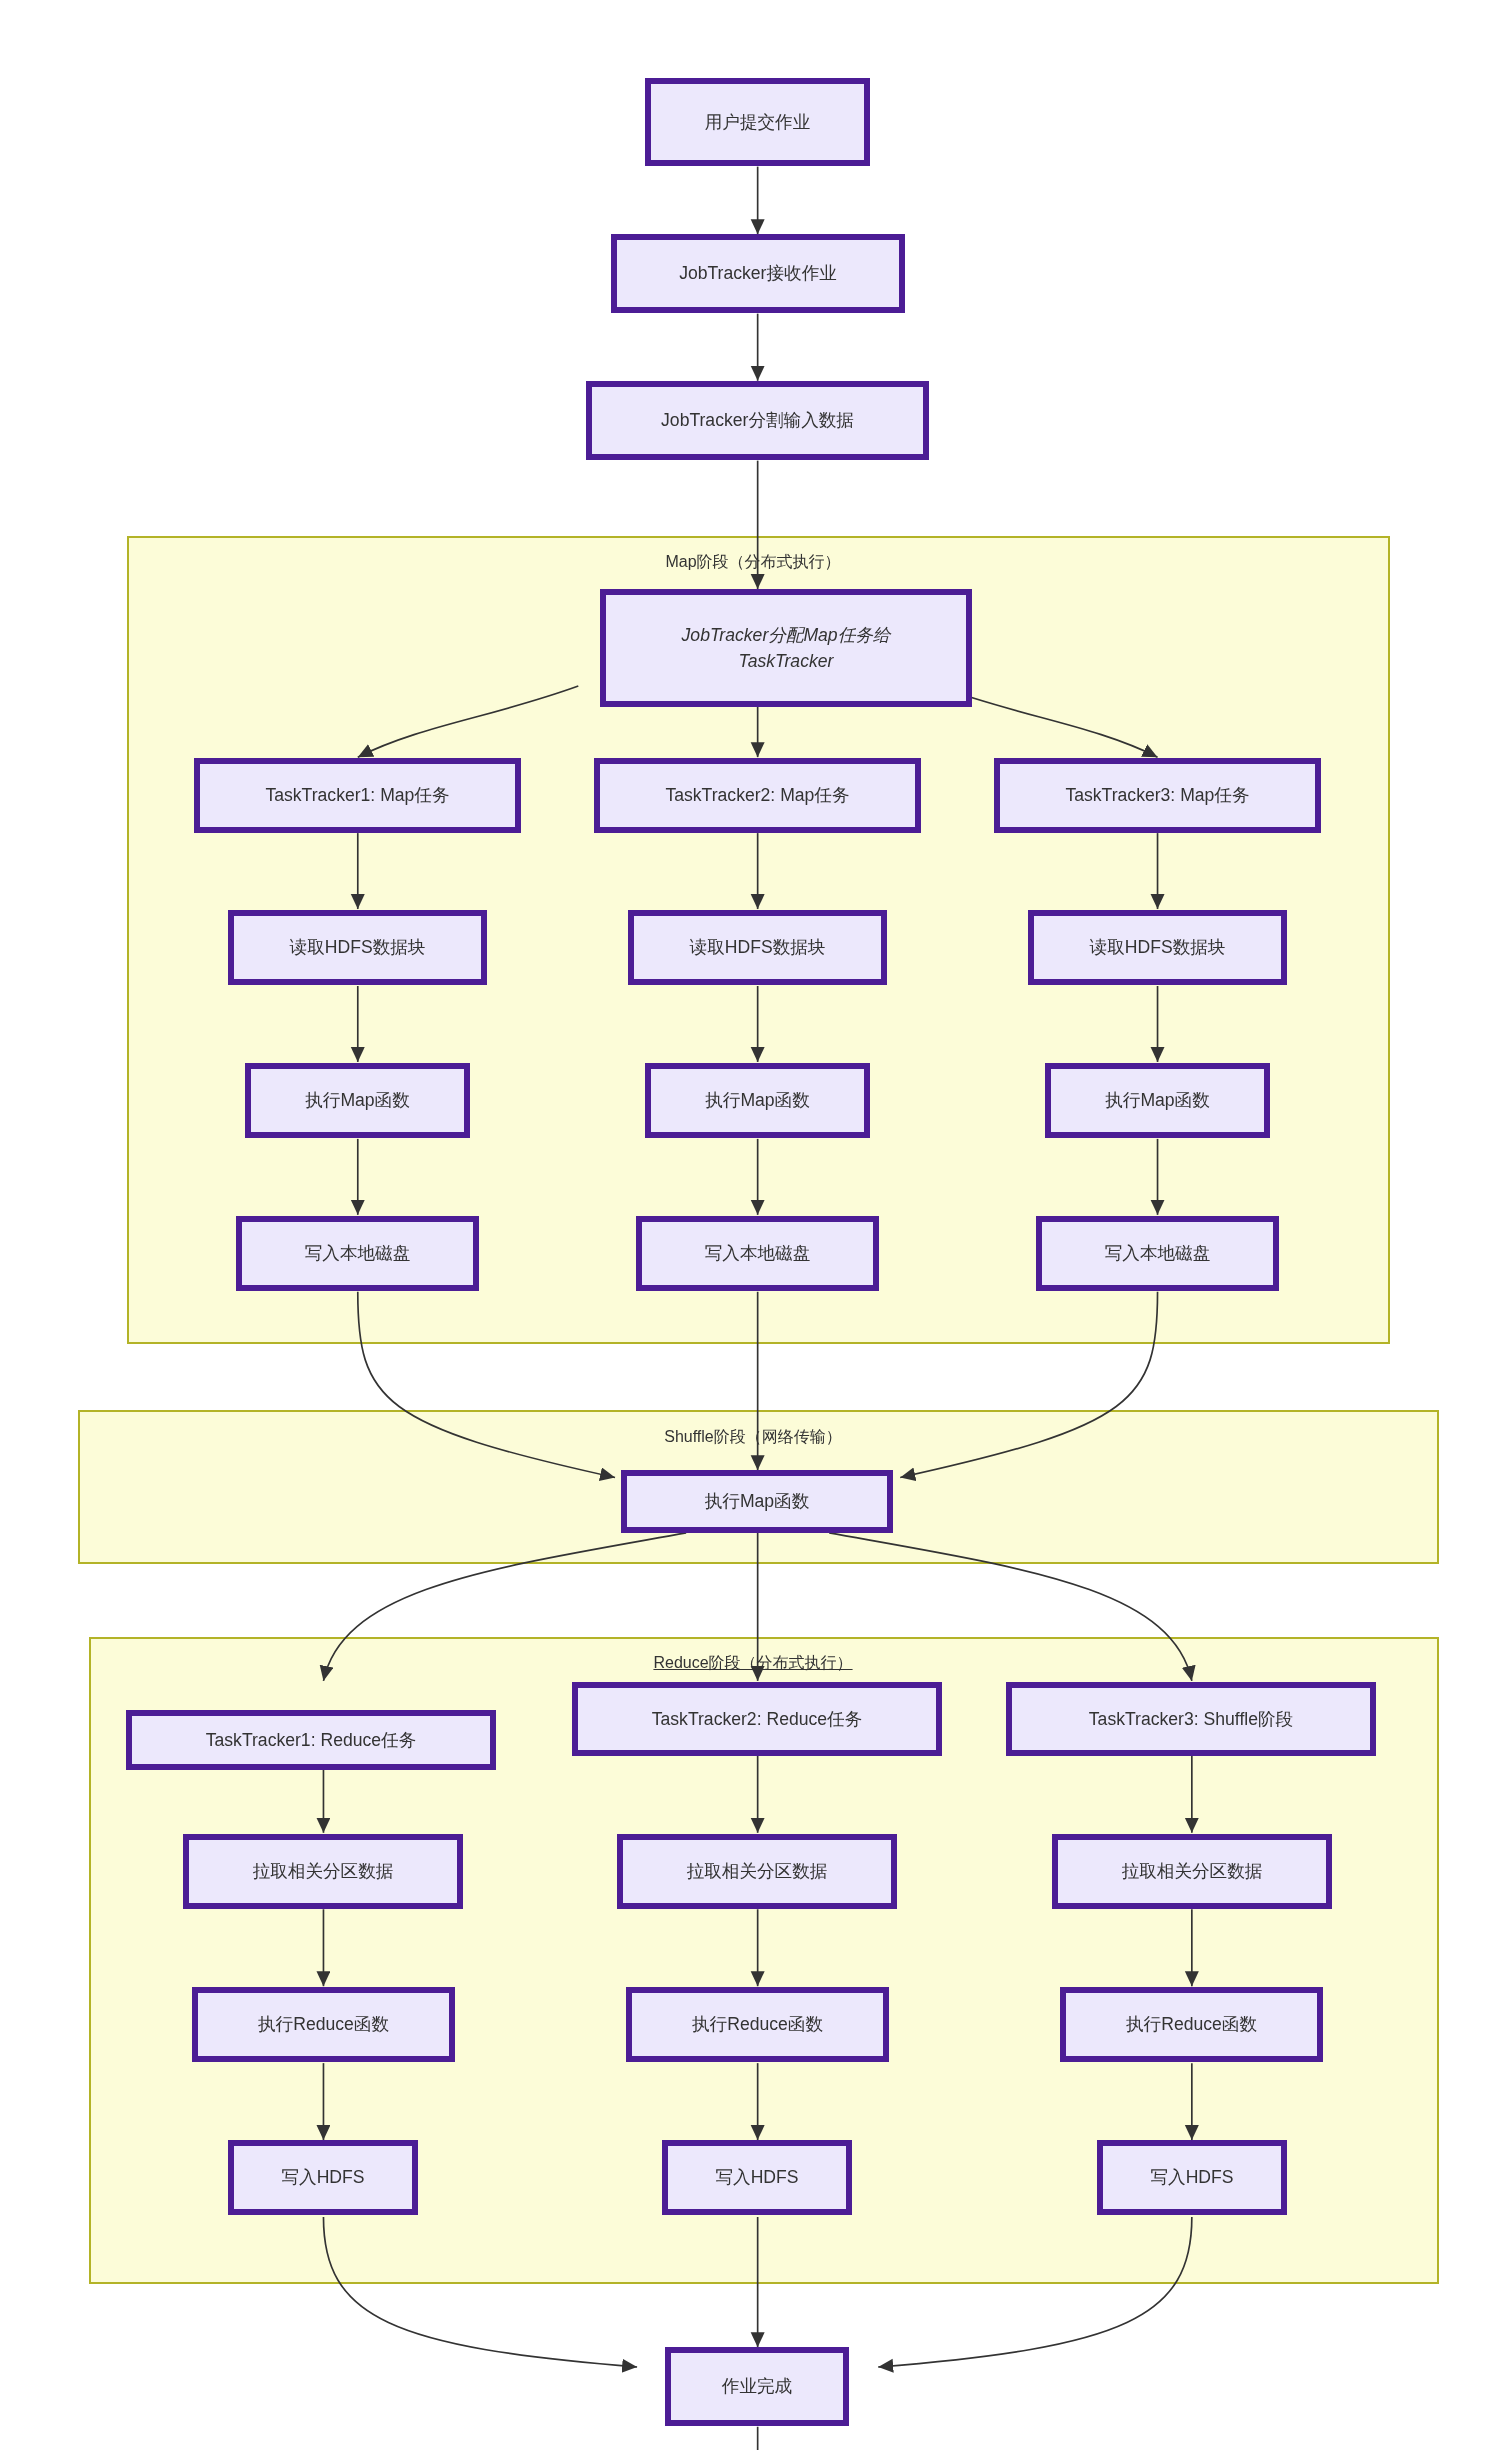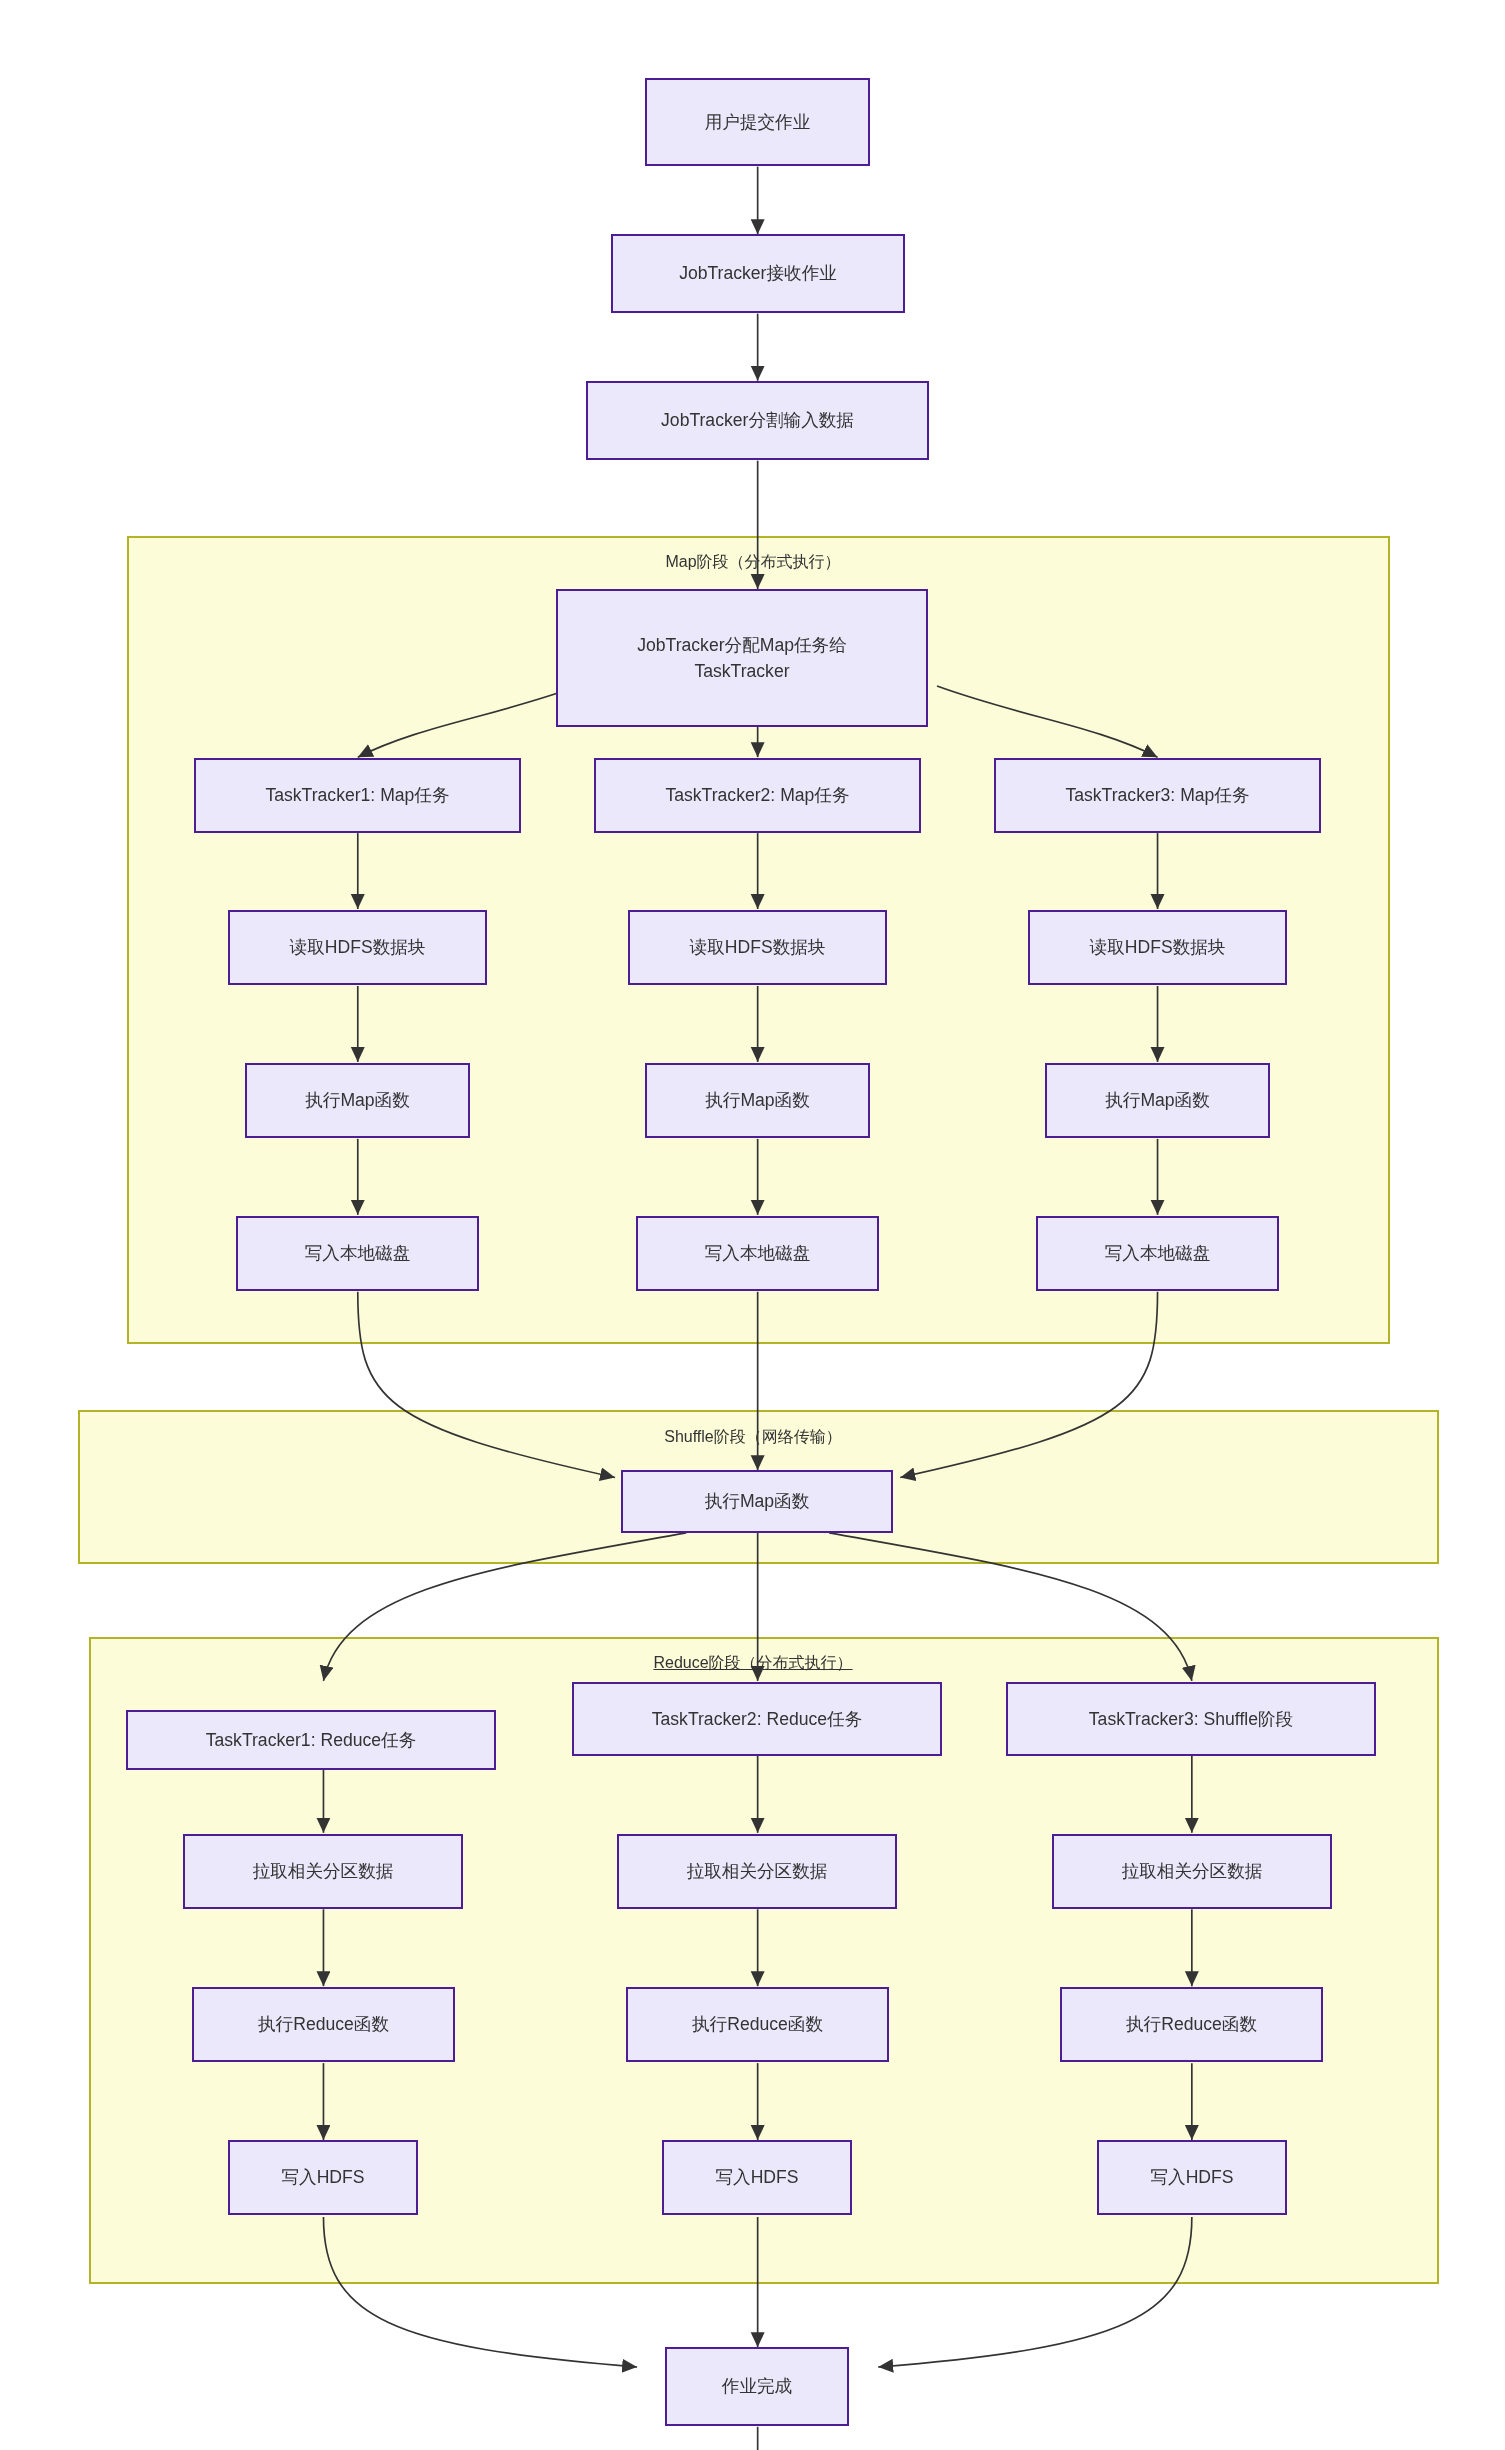--- a/index.html
+++ b/index.html
@@ -22,21 +22,21 @@
     left:0;right:0;
     text-align:center;
     font-size:16px;
     color:#333333;
     white-space:nowrap;
   }
 
   .node{
     position:absolute;
     background:#ece8fc;
-    border:2px solid #4c1d95;
+    border:6px solid #4c1d95;
     box-sizing:border-box;
     display:flex;
     align-items:center;
     justify-content:center;
     text-align:center;
     font-size:17.6px;
     line-height:1.5;
     color:#333333;
     padding:2.9px 8.8px;
     white-space:pre-line;
@@ -110,21 +110,21 @@
   <div class="subgraph-label" style="top:552px;">Map阶段（分布式执行）</div>
   <div class="subgraph-label" style="top:1427px;">Shuffle阶段（网络传输）</div>
   <div class="subgraph-label" style="top:1653px;text-decoration:underline;">Reduce阶段（分布式执行）</div>
 
   <div class="node" style="left:645px;top:78px;width:225px;height:88px;">用户提交作业</div>
 
   <div class="node" style="left:586px;top:381px;width:343px;height:79px;">JobTracker分割输入数据</div>
 
   <div class="node" style="left:611px;top:234px;width:294px;height:79px;">JobTracker接收作业</div>
 
-  <div class="node" style="left:556px;top:589px;width:372px;height:138px;">JobTracker分配Map任务给
+  <div class="node" style="left:600px;top:589px;width:372px;height:118px;font-style:italic;">JobTracker分配Map任务给
 TaskTracker</div>
 
   <div class="node" style="left:194px;top:758px;width:327px;height:75px;">TaskTracker1: Map任务</div>
   <div class="node" style="left:594px;top:758px;width:327px;height:75px;">TaskTracker2: Map任务</div>
   <div class="node" style="left:994px;top:758px;width:327px;height:75px;">TaskTracker3: Map任务</div>
 
   <div class="node" style="left:228px;top:910px;width:259px;height:75px;">读取HDFS数据块</div>
   <div class="node" style="left:628px;top:910px;width:259px;height:75px;">读取HDFS数据块</div>
   <div class="node" style="left:1028px;top:910px;width:259px;height:75px;">读取HDFS数据块</div>
 

